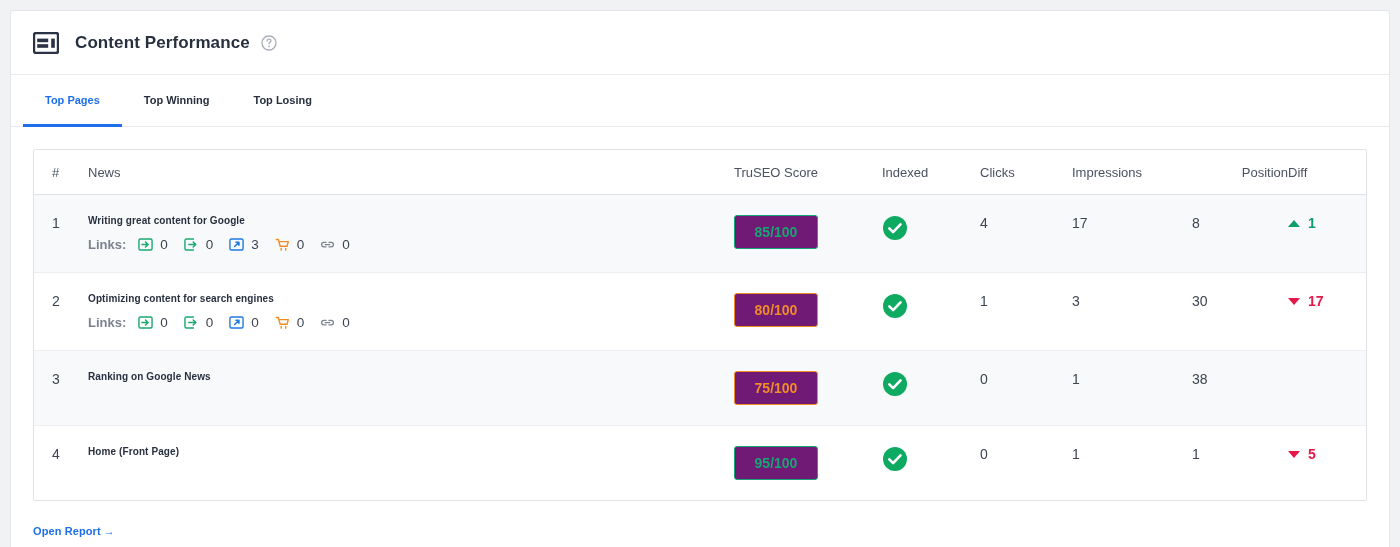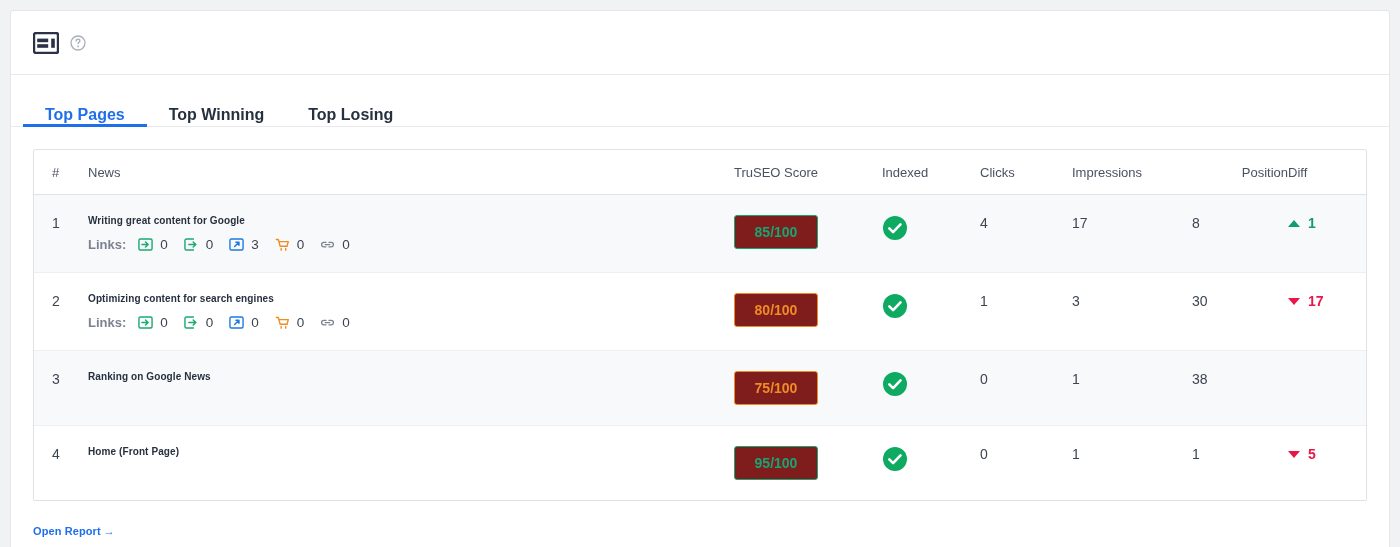--- a/index.html
+++ b/index.html
@@ -45,23 +45,23 @@
   
   .tabs {
     height: 52px;
     display: flex;
     align-items: stretch;
     padding: 0 12px;
     border-bottom: 1px solid #e8eaed;
   }
   .tab {
     display: flex;
-    align-items: flex-end;
+    align-items: center;
     padding: 0 22px;
-    font-size: 16px;
+    font-size: 11px;
     font-weight: bold;
     color: #27303f;
     cursor: pointer;
     border-bottom: 3px solid transparent;
     position: relative;
     top: 1px;
   }
   .tab.active { color: #1f6feb; border-bottom-color: #1f6feb; }
   
   .table-wrap {
@@ -121,21 +121,21 @@
 
   .score-badge {
     display: inline-block;
     min-width: 84px;
     text-align: center;
     padding: 8px 6px;
     font-size: 14px;
     font-weight: bold;
     border: 1px solid currentColor;
     border-radius: 3px;
-    background: #7f1d1d;
+    background: #701a75;
   }
   .score-green  { color: #17a673; }
   .score-orange { color: #ef8c28; }
 
   .check-icon { display: block; width: 26px; height: 26px; }
 
   .num-val { font-size: 14px; color: #3c4450; }
 
   .diff {
     display: flex;
@@ -167,20 +167,21 @@
 
     <div class="card-header">
       <span class="layout-icon-wrap">
         <svg class="layout-icon" viewBox="0 0 26 22" xmlns="http://www.w3.org/2000/svg">
           <rect x="1" y="1" width="24" height="20" rx="2" fill="none" stroke="#2b3245" stroke-width="2.4"></rect>
           <rect x="4.2" y="6.6" width="11" height="3.6" fill="#2b3245"></rect>
           <rect x="4.2" y="12.2" width="11" height="3.6" fill="#2b3245"></rect>
           <rect x="18.2" y="6.6" width="3.6" height="9.2" fill="#2b3245"></rect>
         </svg>
       </span>
+      <span class="card-title">Content Performance</span>
       <span>
         <svg class="help-icon" viewBox="0 0 16 16" xmlns="http://www.w3.org/2000/svg">
           <circle cx="8" cy="8" r="7" fill="none" stroke="#9aa0ab" stroke-width="1.3"></circle>
           <path d="M6.1 6.1c0-1.1 0.9-1.9 1.9-1.9s1.9 0.8 1.9 1.8c0 1.3-1.8 1.4-1.8 2.8" fill="none" stroke="#9aa0ab" stroke-width="1.3" stroke-linecap="round"></path>
           <circle cx="8.1" cy="11.4" r="0.85" fill="#9aa0ab"></circle>
         </svg>
       </span>
     </div>
 
     <div class="tabs">

